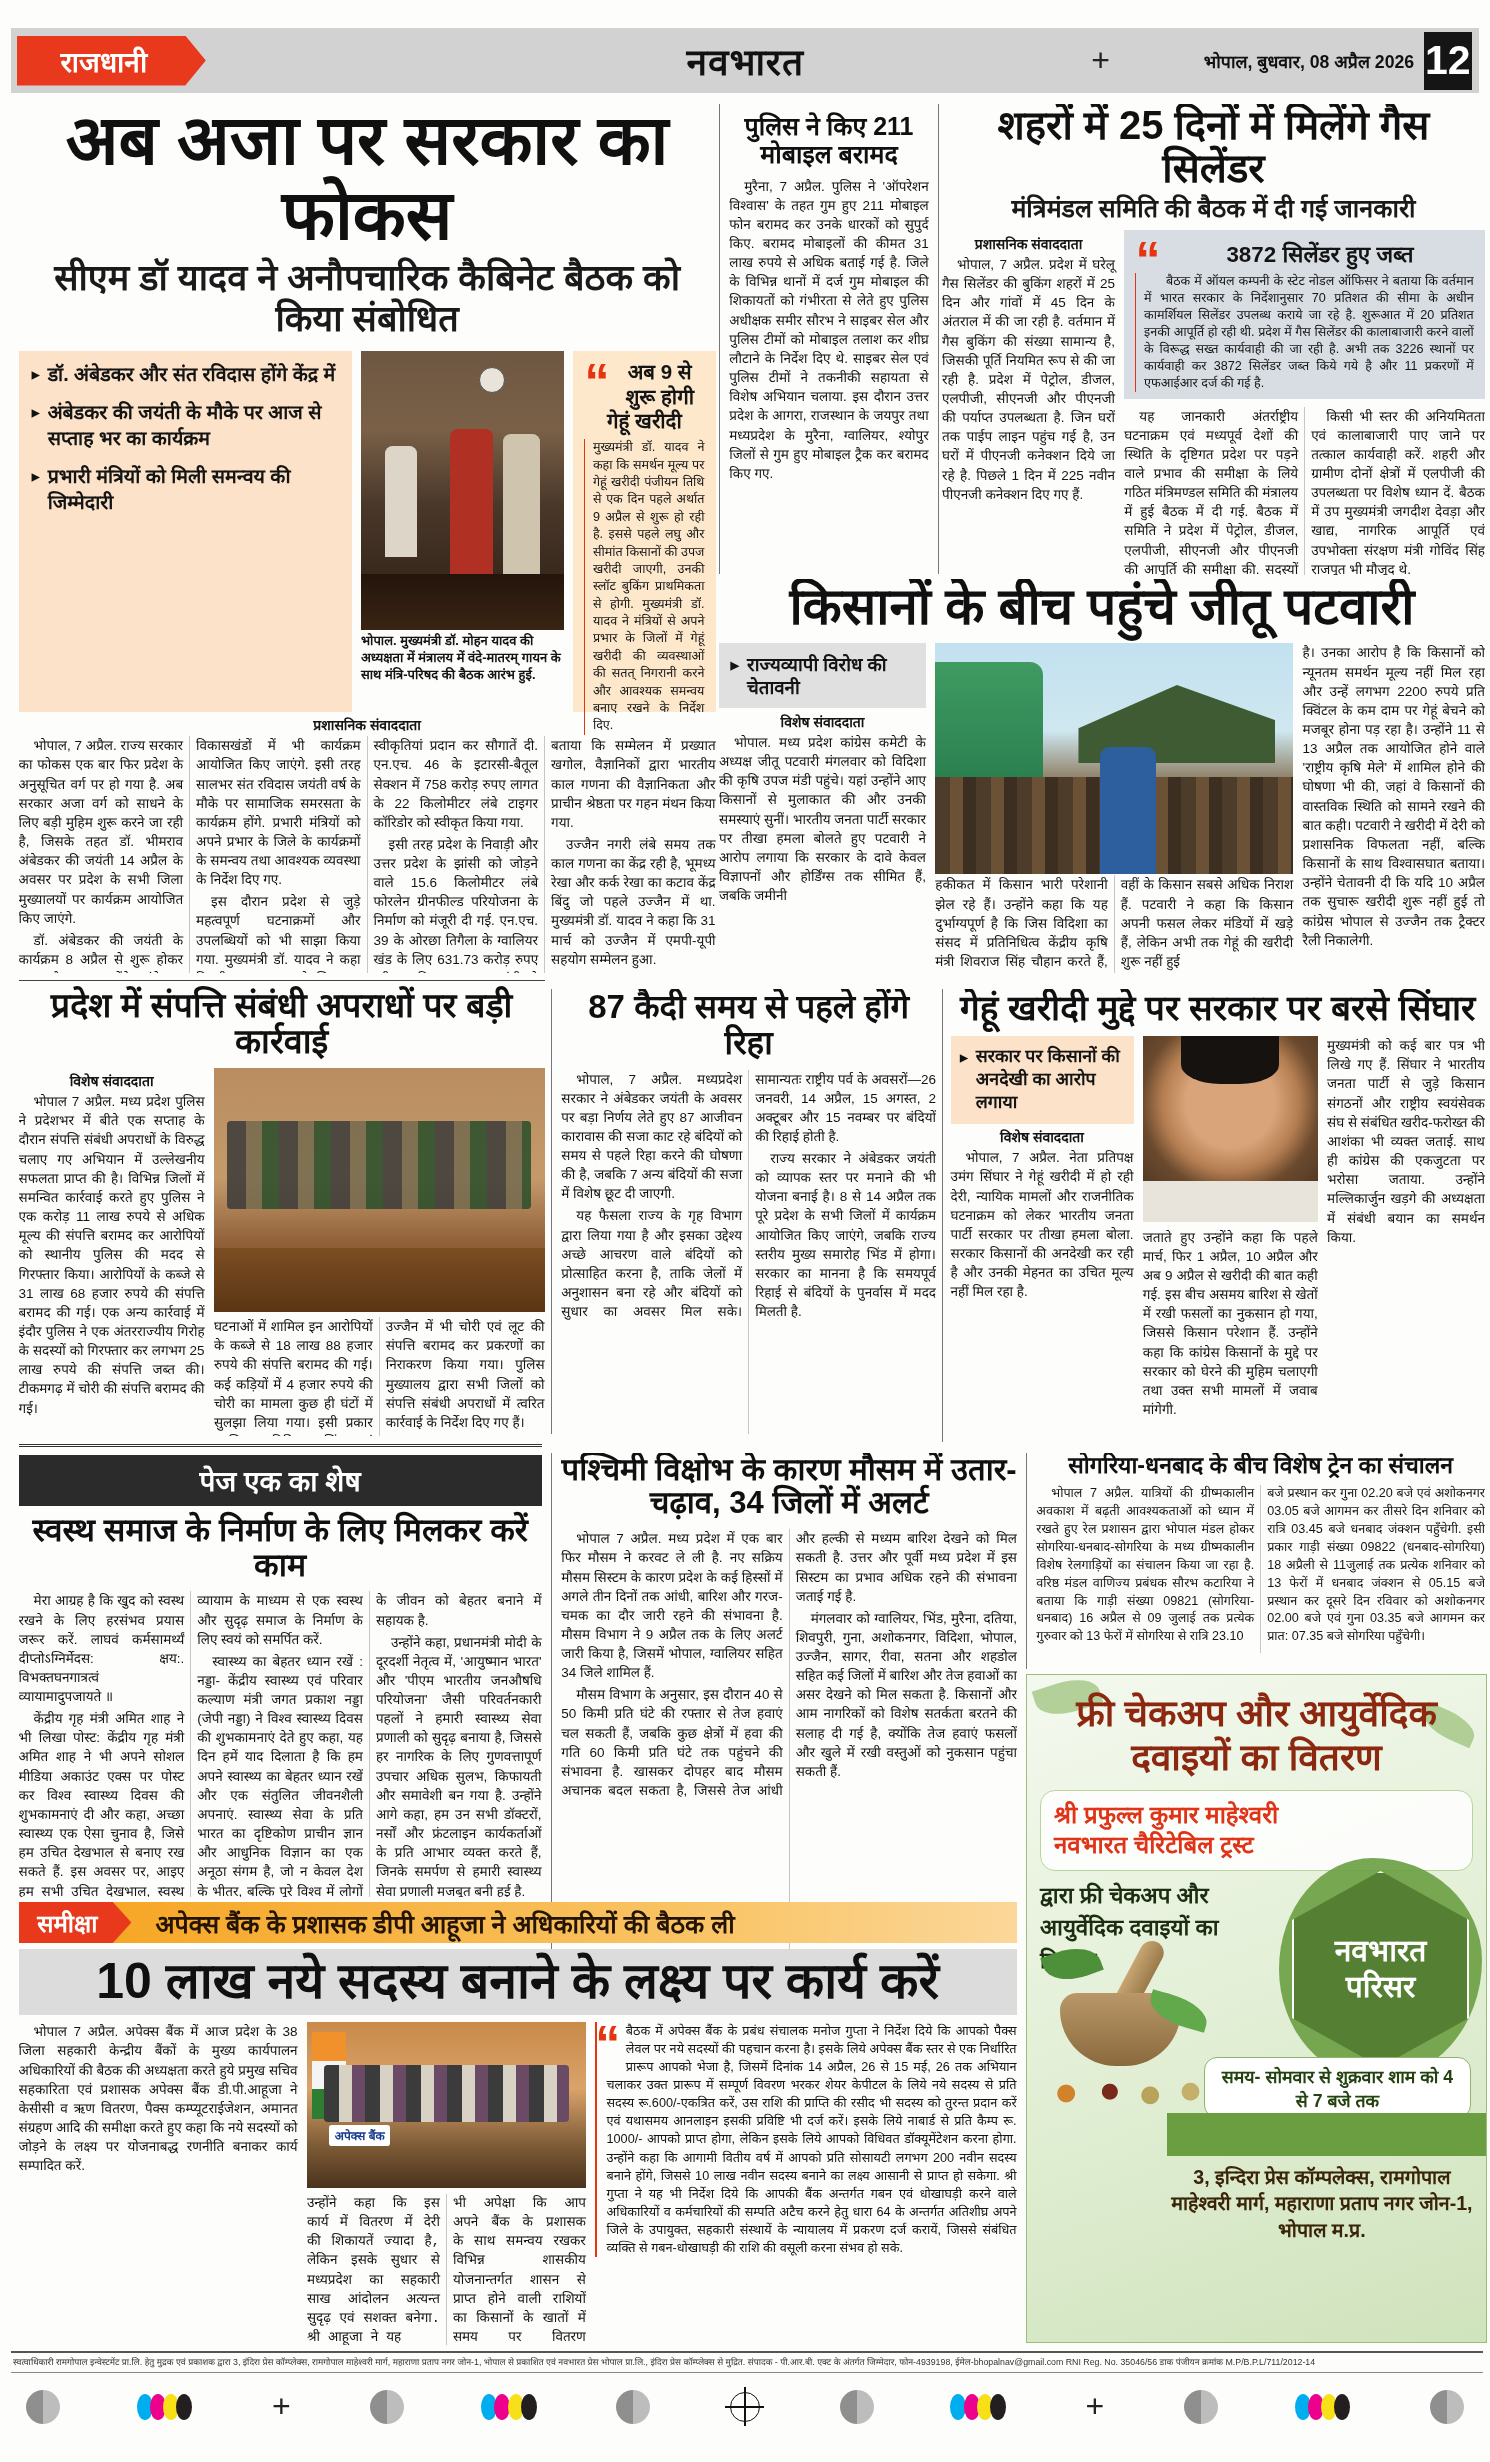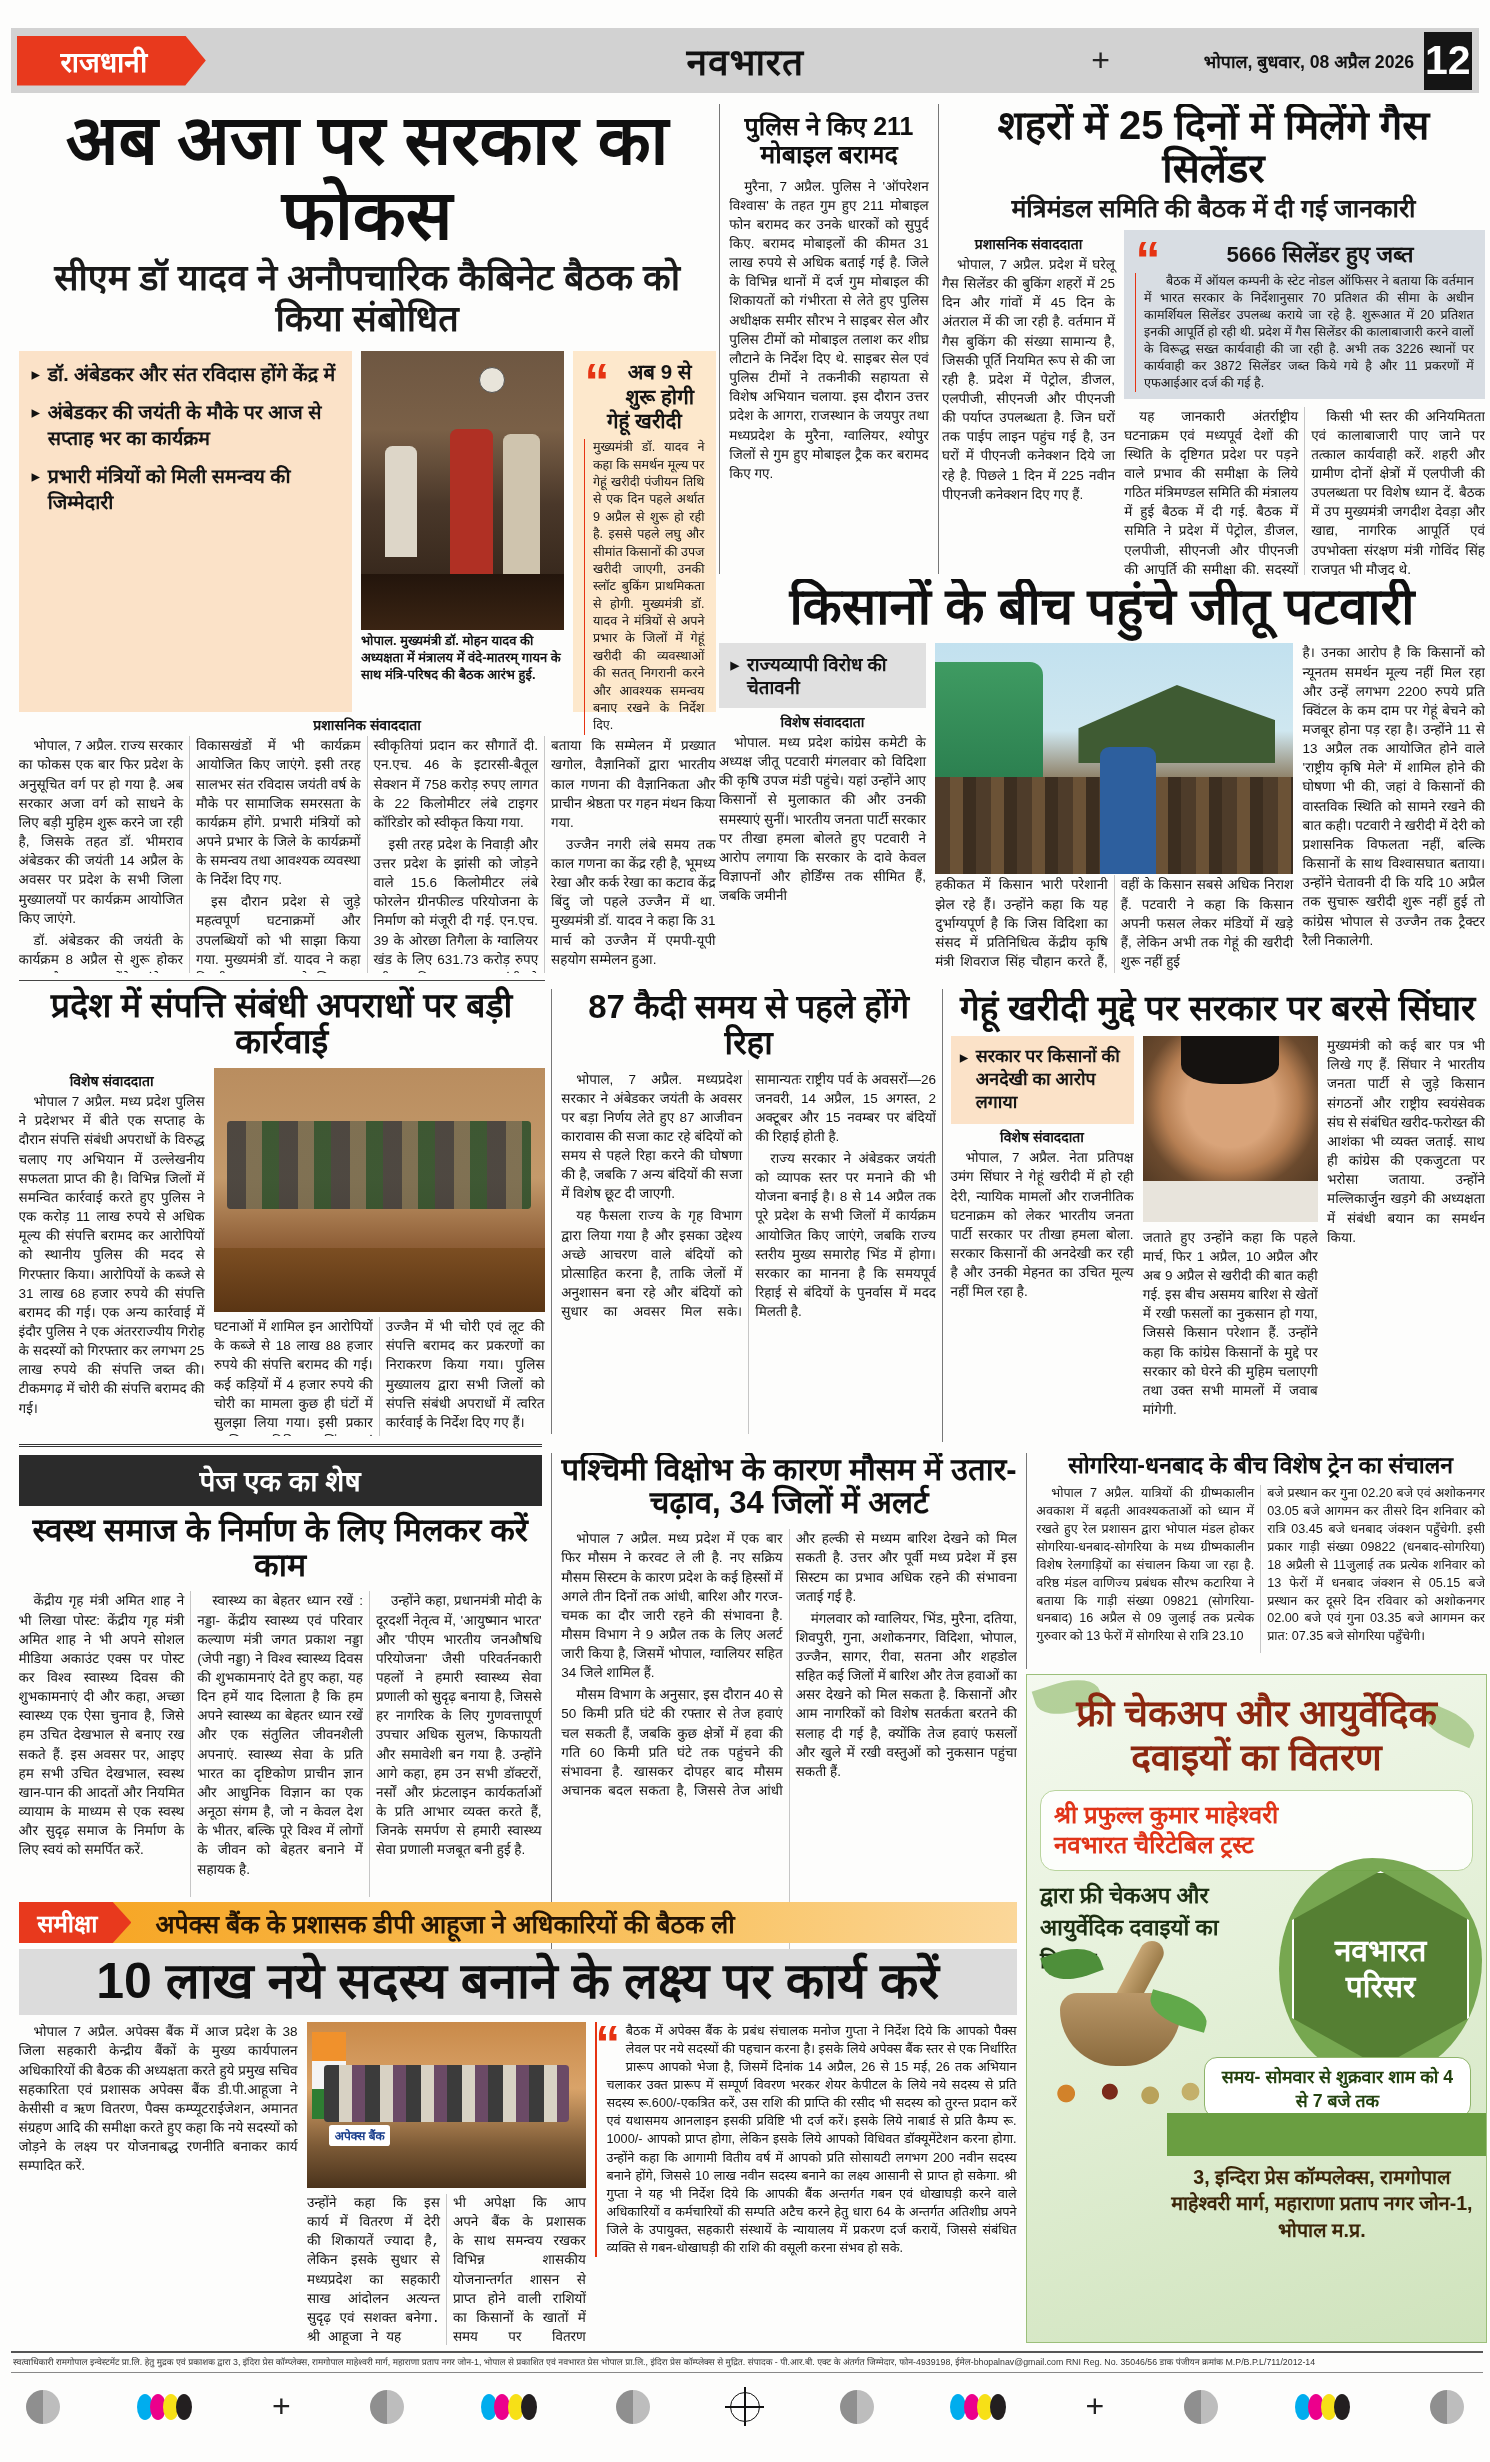--- a/index.html
+++ b/index.html
@@ -198,21 +198,21 @@
     <h1 class="hl sz-gas">शहरों में 25 दिनों में मिलेंगे गैस सिलेंडर</h1>
     <h2 class="subhl sz-gas">मंत्रिमंडल समिति की बैठक में दी गई जानकारी</h2>
     <div class="flexrow" style="margin-top:7.5px;">
       <div style="width:173px;flex:none;">
         <div class="byline">प्रशासनिक संवाददाता</div>
         <p class="body">भोपाल, 7 अप्रैल. प्रदेश में घरेलू गैस सिलेंडर की बुकिंग शहरों में 25 दिन और गांवों में 45 दिन के अंतराल में की जा रही है. वर्तमान में गैस बुकिंग की संख्या सामान्य है, जिसकी पूर्ति नियमित रूप से की जा रही है. प्रदेश में पेट्रोल, डीजल, एलपीजी, सीएनजी और पीएनजी की पर्याप्त उपलब्धता है. जिन घरों तक पाईप लाइन पहुंच गई है, उन घरों में पीएनजी कनेक्शन दिये जा रहे है. पिछले 1 दिन में 225 नवीन पीएनजी कनेक्शन दिए गए हैं.</p>
       </div>
       <div class="grow">
         <div class="gasbox">
           <span class="qglyph">“</span>
-          <h4>5666 सिलेंडर हुए जब्त</h4>
+          <h4>3872 सिलेंडर हुए जब्त</h4>
           <div class="qtext">बैठक में ऑयल कम्पनी के स्टेट नोडल ऑफिसर ने बताया कि वर्तमान में भारत सरकार के निर्देशानुसार 70 प्रतिशत की सीमा के अधीन कामर्शियल सिलेंडर उपलब्ध कराये जा रहे है. शुरूआत में 20 प्रतिशत इनकी आपूर्ति हो रही थी. प्रदेश में गैस सिलेंडर की कालाबाजारी करने वालों के विरूद्ध सख्त कार्यवाही की जा रही है. अभी तक 3226 स्थानों पर कार्यवाही कर 3872 सिलेंडर जब्त किये गये है और 11 प्रकरणों में एफआईआर दर्ज की गई है.</div>
         </div>
         <div class="cols2" style="margin-top:7.5px;">
           <p class="body">यह जानकारी अंतर्राष्ट्रीय घटनाक्रम एवं मध्यपूर्व देशों की स्थिति के दृष्टिगत प्रदेश पर पड़ने वाले प्रभाव की समीक्षा के लिये गठित मंत्रिमण्डल समिति की मंत्रालय में हुई बैठक में दी गई. बैठक में समिति ने प्रदेश में पेट्रोल, डीजल, एलपीजी, सीएनजी और पीएनजी की आपूर्ति की समीक्षा की. सदस्यों ने कहा कि</p>
           <p class="body">किसी भी स्तर की अनियमितता एवं कालाबाजारी पाए जाने पर तत्काल कार्यवाही करें. शहरी और ग्रामीण दोनों क्षेत्रों में एलपीजी की उपलब्धता पर विशेष ध्यान दें. बैठक में उप मुख्यमंत्री जगदीश देवड़ा और खाद्य, नागरिक आपूर्ति एवं उपभोक्ता संरक्षण मंत्री गोविंद सिंह राजपूत भी मौजूद थे.</p>
         </div>
       </div>
     </div>
   </section>
 
@@ -295,20 +295,21 @@
       <div class="grow">
         <p class="body" style="text-indent:0;">मुख्यमंत्री को कई बार पत्र भी लिखे गए हैं. सिंघार ने भारतीय जनता पार्टी से जुड़े किसान संगठनों और राष्ट्रीय स्वयंसेवक संघ से संबंधित खरीद-फरोख्त की आशंका भी व्यक्त जताई. साथ ही कांग्रेस की एकजुटता पर भरोसा जताया. उन्होंने मल्लिकार्जुन खड़गे की अध्यक्षता में संबंधी बयान का समर्थन किया.</p>
       </div>
     </div>
   </section>
 
   <section class="sec" style="left:18.6px;top:1444px;width:523px;height:453px;border-top:3.7px double #333;padding-top:7.5px;box-sizing:border-box;">
     <div class="blackband">पेज एक का शेष</div>
     <h1 class="hl sz-swasth" style="margin-top:7.5px;">स्वस्थ समाज के निर्माण के लिए मिलकर करें काम</h1>
     <div class="cols3" style="margin-top:9.3px;height:354px;">
+      <p class="body">मेरा आग्रह है कि खुद को स्वस्थ रखने के लिए हरसंभव प्रयास जरूर करें. लाघवं कर्मसामर्थ्यं दीप्तोऽग्निर्मेदस: क्षय:. विभक्तघनगात्रत्वं व्यायामादुपजायते ॥</p>
       <p class="body">केंद्रीय गृह मंत्री अमित शाह ने भी लिखा पोस्ट: केंद्रीय गृह मंत्री अमित शाह ने भी अपने सोशल मीडिया अकाउंट एक्स पर पोस्ट कर विश्व स्वास्थ्य दिवस की शुभकामनाएं दी और कहा, अच्छा स्वास्थ्य एक ऐसा चुनाव है, जिसे हम उचित देखभाल से बनाए रख सकते हैं. इस अवसर पर, आइए हम सभी उचित देखभाल, स्वस्थ खान-पान की आदतों और नियमित व्यायाम के माध्यम से एक स्वस्थ और सुदृढ़ समाज के निर्माण के लिए स्वयं को समर्पित करें.</p>
       <p class="body">स्वास्थ्य का बेहतर ध्यान रखें : नड्डा- केंद्रीय स्वास्थ्य एवं परिवार कल्याण मंत्री जगत प्रकाश नड्डा (जेपी नड्डा) ने विश्व स्वास्थ्य दिवस की शुभकामनाएं देते हुए कहा, यह दिन हमें याद दिलाता है कि हम अपने स्वास्थ्य का बेहतर ध्यान रखें और एक संतुलित जीवनशैली अपनाएं. स्वास्थ्य सेवा के प्रति भारत का दृष्टिकोण प्राचीन ज्ञान और आधुनिक विज्ञान का एक अनूठा संगम है, जो न केवल देश के भीतर, बल्कि पूरे विश्व में लोगों के जीवन को बेहतर बनाने में सहायक है.</p>
       <p class="body">उन्होंने कहा, प्रधानमंत्री मोदी के दूरदर्शी नेतृत्व में, 'आयुष्मान भारत' और 'पीएम भारतीय जनऔषधि परियोजना' जैसी परिवर्तनकारी पहलों ने हमारी स्वास्थ्य सेवा प्रणाली को सुदृढ़ बनाया है, जिससे हर नागरिक के लिए गुणवत्तापूर्ण उपचार अधिक सुलभ, किफायती और समावेशी बन गया है. उन्होंने आगे कहा, हम उन सभी डॉक्टरों, नर्सों और फ्रंटलाइन कार्यकर्ताओं के प्रति आभार व्यक्त करते हैं, जिनके समर्पण से हमारी स्वास्थ्य सेवा प्रणाली मजबूत बनी हुई है.</p>
     </div>
   </section>
 
   <section class="sec vline-l" style="left:551px;top:1453px;width:466px;height:551px;padding-left:9.3px;box-sizing:border-box;">
     <h1 class="hl sz-mausam">पश्चिमी विक्षोभ के कारण मौसम में उतार-चढ़ाव, 34 जिलों में अलर्ट</h1>
     <div class="cols2" style="margin-top:9.3px;height:466px;">
       <p class="body">भोपाल 7 अप्रैल. मध्य प्रदेश में एक बार फिर मौसम ने करवट ले ली है. नए सक्रिय मौसम सिस्टम के कारण प्रदेश के कई हिस्सों में अगले तीन दिनों तक आंधी, बारिश और गरज-चमक का दौर जारी रहने की संभावना है. मौसम विभाग ने 9 अप्रैल तक के लिए अलर्ट जारी किया है, जिसमें भोपाल, ग्वालियर सहित 34 जिले शामिल हैं.</p>

